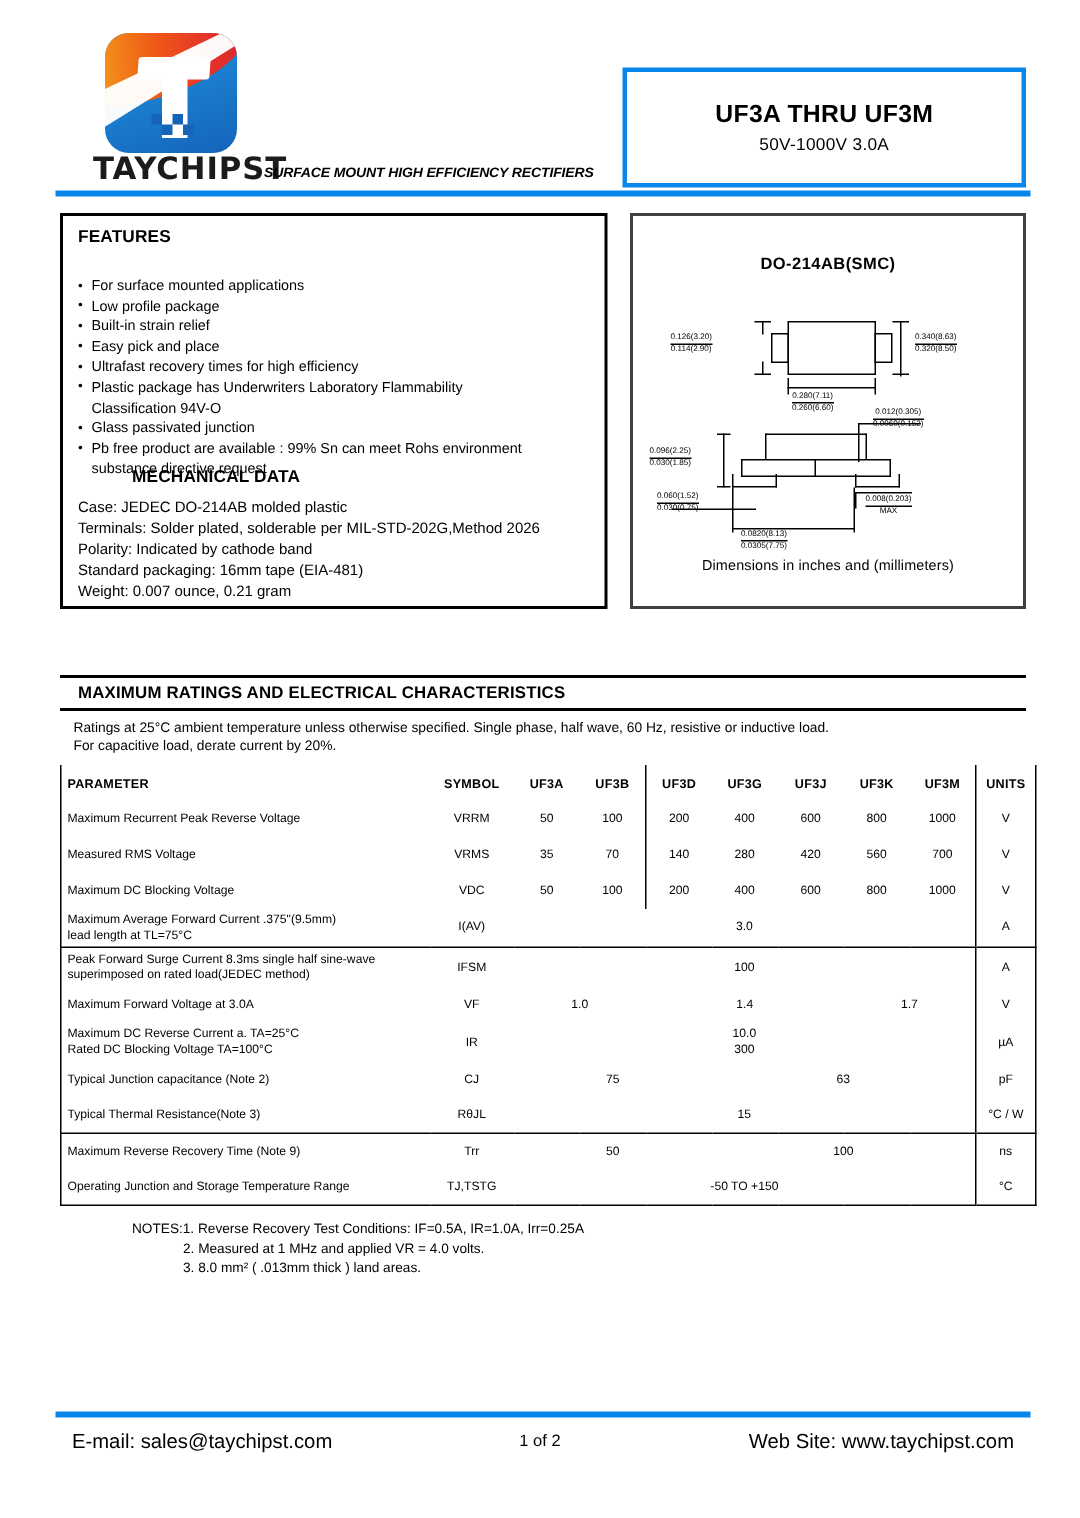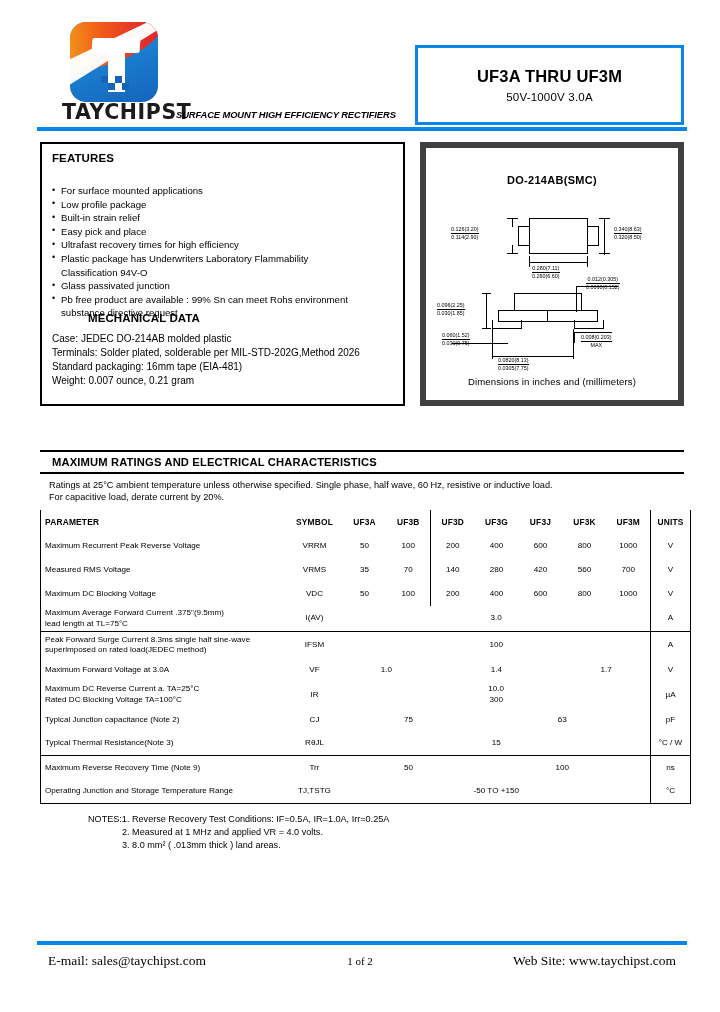--- a/index.html
+++ b/index.html
@@ -77,21 +77,21 @@
     background: #0a86ea;
   }
 
   
   .panel-left {
     position: absolute; left: 40px; top: 142px; width: 365px; height: 264px;
     border: 2px solid #000; background: #fff;
   }
   .panel-right {
     position: absolute; left: 420px; top: 142px; width: 264px; height: 264px;
-    border: 6px solid #404040; background: #fff; padding-left: 44px;
+    border: 2px solid #404040; background: #fff; padding-left: 44px;
   }
   .sec-head {
     font-size: 11.5px; font-weight: 700; letter-spacing: 0.1px;
   }
   .feat-head { position: absolute; left: 10px; top: 8px; }
   .feat-list { position: absolute; left: 10px; top: 28px; width: 348px; margin-top: 12px; }
   .feat-list li {
     list-style: none; font-size: 9.6px; line-height: 13.6px;
     padding-left: 9px; position: relative; white-space: nowrap;
   }
@@ -169,21 +169,21 @@
     font-size: 9.1px; line-height: 12.8px; padding-left: 48px; padding-top: 9px;
   }
   .notes .n2 { padding-left: 34px; }
 
   
   .footer-rule {
     position: absolute; left: 37px; top: 941px; width: 650px; height: 4px; background: #0a86ea;
   }
   .footer {
     position: absolute; left: 0; top: 949px; width: 720px; height: 40px;
-    font-family: Liberation Serif, serif;
+    font-family: Liberation Sans, sans-serif;
   }
   .f-left  { position: absolute; left: 48px; top: 4px; font-size: 13.5px; }
   .f-mid   { position: absolute; left: 0; top: 6px; width: 720px; text-align: center; font-size: 11px; }
   .f-right { position: absolute; right: 44px; top: 4px; font-size: 13.5px; }
 </style>
 </head>
 <body>
 
 <div class="page">
 
@@ -227,20 +227,21 @@
       <li class="cont">Classification 94V-O</li>
       <li>Glass passivated junction</li>
       <li>Pb free product are available : 99% Sn can meet Rohs environment</li>
       <li class="cont">substance directive request</li>
     </ul>
 
     <div class="sec-head mech-head">MECHANICAL DATA</div>
     <div class="mech-list">
       <div>Case: JEDEC DO-214AB molded plastic</div>
       <div>Terminals: Solder plated, solderable per MIL-STD-202G,Method 2026</div>
+      <div>Polarity: Indicated by cathode band</div>
       <div>Standard packaging: 16mm tape (EIA-481)</div>
       <div>Weight: 0.007 ounce, 0.21 gram</div>
     </div>
   </div>
 
   <div class="panel-right">
     <div class="pkg-title">DO-214AB(SMC)</div>
 
     <div class="d1">
       <div class="d1-body"></div>

